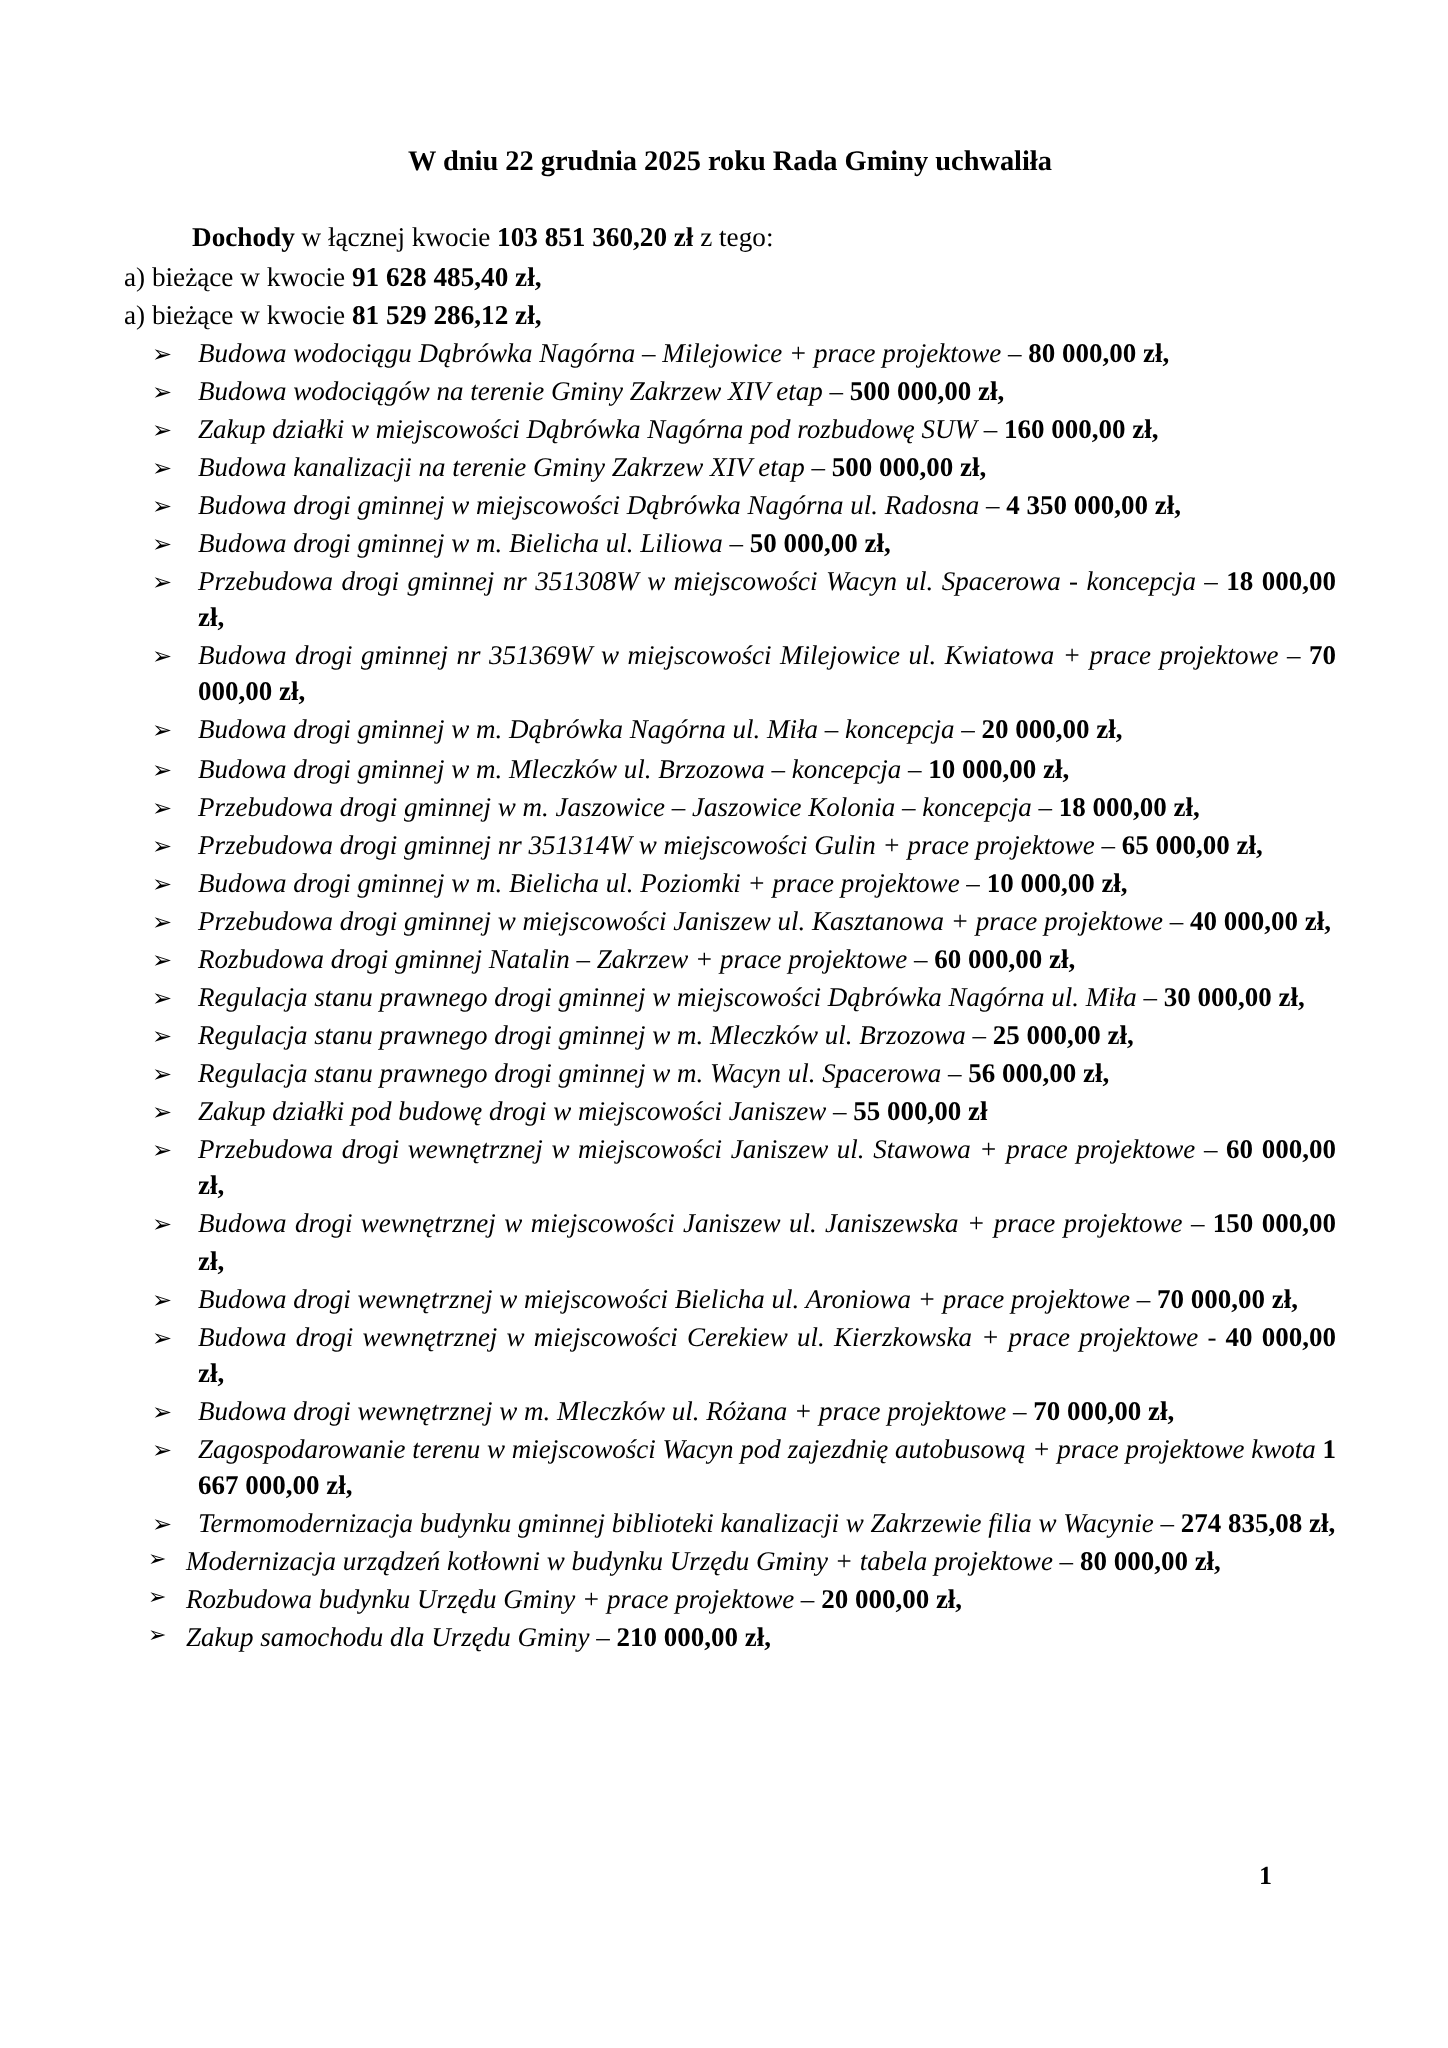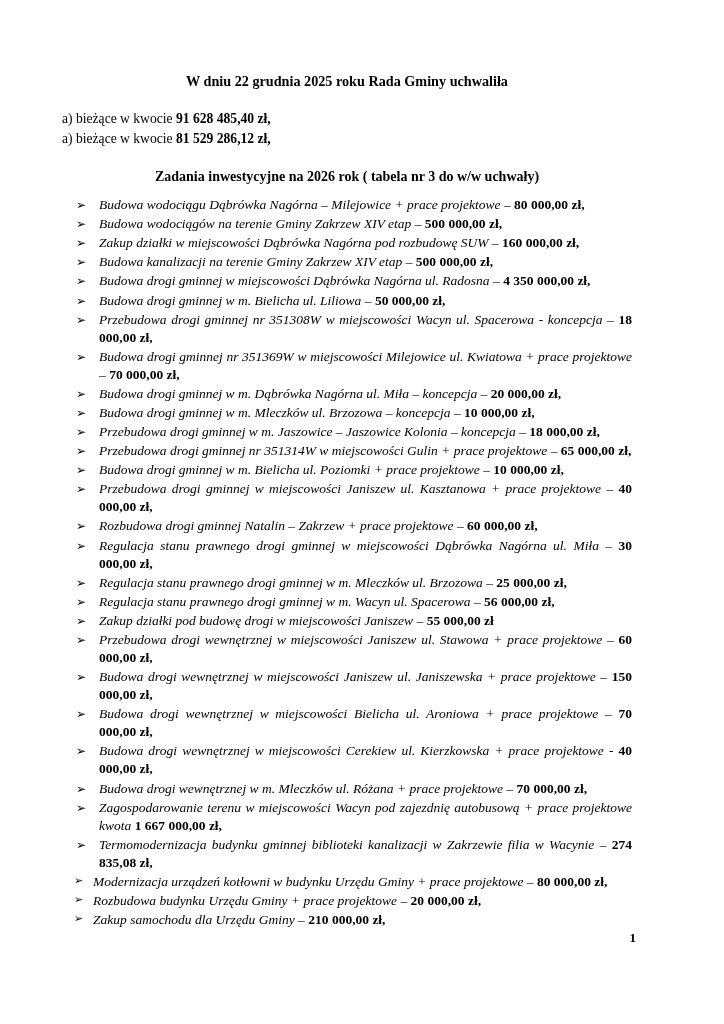--- a/index.html
+++ b/index.html
@@ -8,21 +8,21 @@
     padding: 0;
     background: #ffffff;
   }
   .page {
     position: relative;
     width: 724px;
     height: 1024px;
     background: #ffffff;
     margin: 0 auto;
     box-sizing: border-box;
-    padding: 62px 92px 30px 62px;
+    padding: 62px 56px 30px 62px;
     font-family: "Liberation Serif", "DejaVu Serif", serif;
     color: #000000;
     overflow: hidden;
   }
 
   
   .doc-title {
     text-align: center;
     font-weight: bold;
     font-size: 14.2px;
@@ -105,34 +105,36 @@
 <body>
 
 <div class="page">
 
   <div class="doc-title">
     <span class="tline">W dniu 22 grudnia 2025 roku Rada Gminy uchwaliła</span>
   </div>
 
   <div class="summary">
 
+    <div class="para">
+      <b>Dochody</b><span> w łącznej kwocie </span><b>103 851 360,20 zł</b><span> z tego:</span>
+    </div>
 
     <div class="sub">
       <span>a) bieżące w kwocie </span><b>91 628 485,40 zł,</b>
     </div>
 
 
 
     <div class="sub">
       <span>a) bieżące w kwocie </span><b>81 529 286,12 zł,</b>
     </div>
 
   </div>
 
-  <div class="section-heading">Zadania inwestycyjne na 2026 rok ( tabela nr 3 do w/w uchwały)</div>
 
   <ul class="task-list" id="task-list">
       <li class="just"><span class="bullet">➢</span><span class="txt">Budowa wodociągu Dąbrówka Nagórna – Milejowice + prace projektowe  – </span><b>80 000,00 zł,</b></li>
       <li class="just"><span class="bullet">➢</span><span class="txt">Budowa wodociągów na terenie Gminy Zakrzew XIV etap – </span><b>500 000,00 zł,</b></li>
       <li class="just"><span class="bullet">➢</span><span class="txt">Zakup działki w miejscowości Dąbrówka Nagórna pod rozbudowę SUW – </span><b>160 000,00 zł,</b></li>
       <li class="just"><span class="bullet">➢</span><span class="txt">Budowa kanalizacji na terenie Gminy Zakrzew  XIV etap – </span><b>500 000,00 zł,</b></li>
       <li class="just"><span class="bullet">➢</span><span class="txt">Budowa drogi gminnej w miejscowości Dąbrówka Nagórna ul. Radosna – </span><b>4 350 000,00 zł,</b></li>
       <li class="just"><span class="bullet">➢</span><span class="txt">Budowa drogi gminnej w m. Bielicha ul. Liliowa – </span><b>50 000,00 zł,</b></li>
       <li class="just"><span class="bullet">➢</span><span class="txt">Przebudowa drogi gminnej nr 351308W w miejscowości Wacyn ul. Spacerowa - koncepcja – </span><b>18 000,00 zł,</b></li>
       <li class="just"><span class="bullet">➢</span><span class="txt">Budowa drogi gminnej nr 351369W w miejscowości Milejowice ul. Kwiatowa + prace projektowe – </span><b>70 000,00 zł,</b></li>
@@ -147,20 +149,20 @@
       <li class="just"><span class="bullet">➢</span><span class="txt">Regulacja stanu prawnego drogi gminnej w m. Mleczków ul. Brzozowa – </span><b>25 000,00 zł,</b></li>
       <li class="just"><span class="bullet">➢</span><span class="txt">Regulacja stanu prawnego drogi gminnej w m. Wacyn ul. Spacerowa – </span><b>56 000,00 zł,</b></li>
       <li class="just"><span class="bullet">➢</span><span class="txt">Zakup działki pod budowę drogi w miejscowości Janiszew – </span><b>55 000,00 zł</b></li>
       <li class="just"><span class="bullet">➢</span><span class="txt">Przebudowa drogi wewnętrznej w miejscowości Janiszew ul. Stawowa  + prace projektowe – </span><b>60 000,00 zł,</b></li>
       <li class="just"><span class="bullet">➢</span><span class="txt">Budowa drogi wewnętrznej w miejscowości Janiszew ul. Janiszewska + prace projektowe – </span><b>150 000,00 zł,</b></li>
       <li class="just"><span class="bullet">➢</span><span class="txt">Budowa drogi wewnętrznej w miejscowości Bielicha ul. Aroniowa + prace projektowe – </span><b>70 000,00 zł,</b></li>
       <li class="just"><span class="bullet">➢</span><span class="txt">Budowa drogi wewnętrznej w miejscowości Cerekiew ul. Kierzkowska + prace projektowe - </span><b>40 000,00 zł,</b></li>
       <li class="just"><span class="bullet">➢</span><span class="txt">Budowa drogi wewnętrznej w m. Mleczków ul. Różana + prace projektowe – </span><b>70 000,00 zł,</b></li>
       <li class="just"><span class="bullet">➢</span><span class="txt">Zagospodarowanie terenu w miejscowości Wacyn pod zajezdnię autobusową + prace projektowe kwota </span><b>1 667 000,00 zł,</b></li>
       <li class="just"><span class="bullet">➢</span><span class="txt">Termomodernizacja budynku gminnej biblioteki kanalizacji w Zakrzewie filia w Wacynie – </span><b>274 835,08 zł,</b></li>
-      <li class="just tight"><span class="bullet">➢</span><span class="txt">Modernizacja urządzeń kotłowni w budynku Urzędu Gminy + prace projektowe – </span><b>80 000,00</b><b> zł,</b></li>
+      <li class="just tight"><span class="bullet">➢</span><span class="txt">Modernizacja urządzeń kotłowni w budynku Urzędu Gminy + tabela projektowe – </span><b>80 000,00</b><b> zł,</b></li>
       <li class="just tight"><span class="bullet">➢</span><span class="txt">Rozbudowa budynku Urzędu Gminy + prace projektowe – </span><b>20 000,00 zł,</b></li>
       <li class="just tight"><span class="bullet">➢</span><span class="txt">Zakup samochodu dla Urzędu Gminy – </span><b>210 000,00 zł,</b></li>
     </ul>
 
   <div class="page-number">1</div>
 
 </div>
 
 </body></html>

